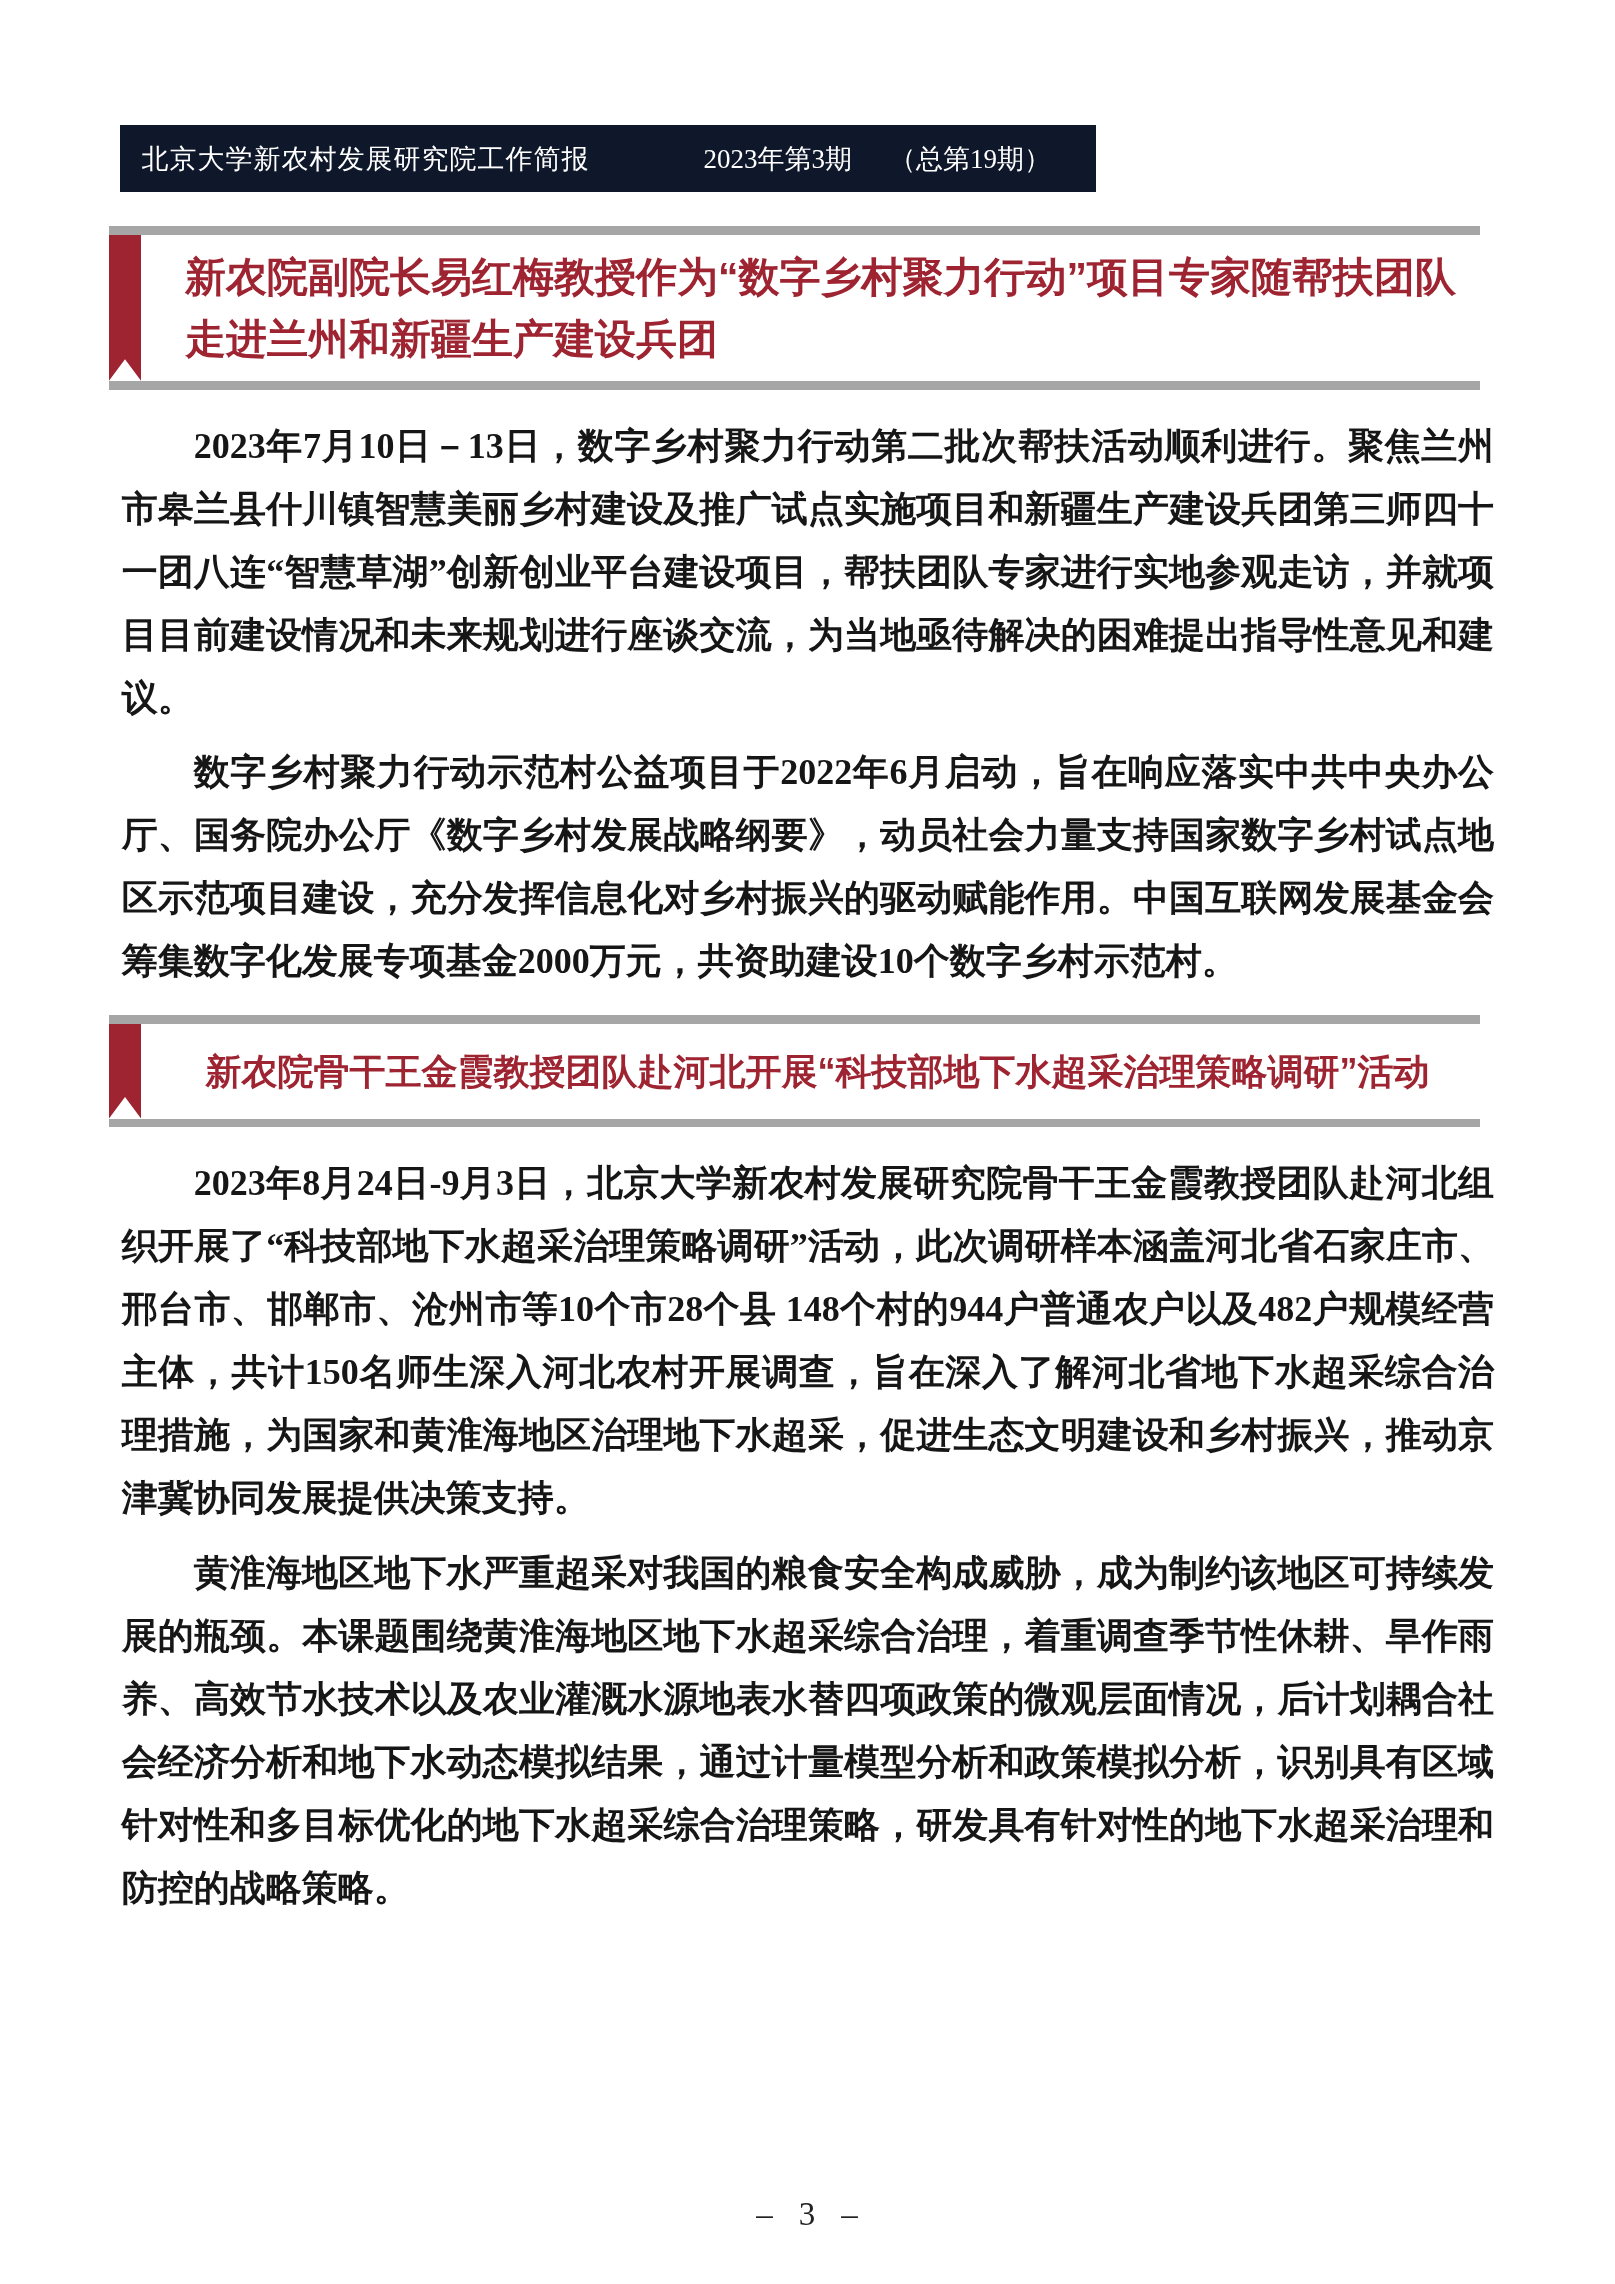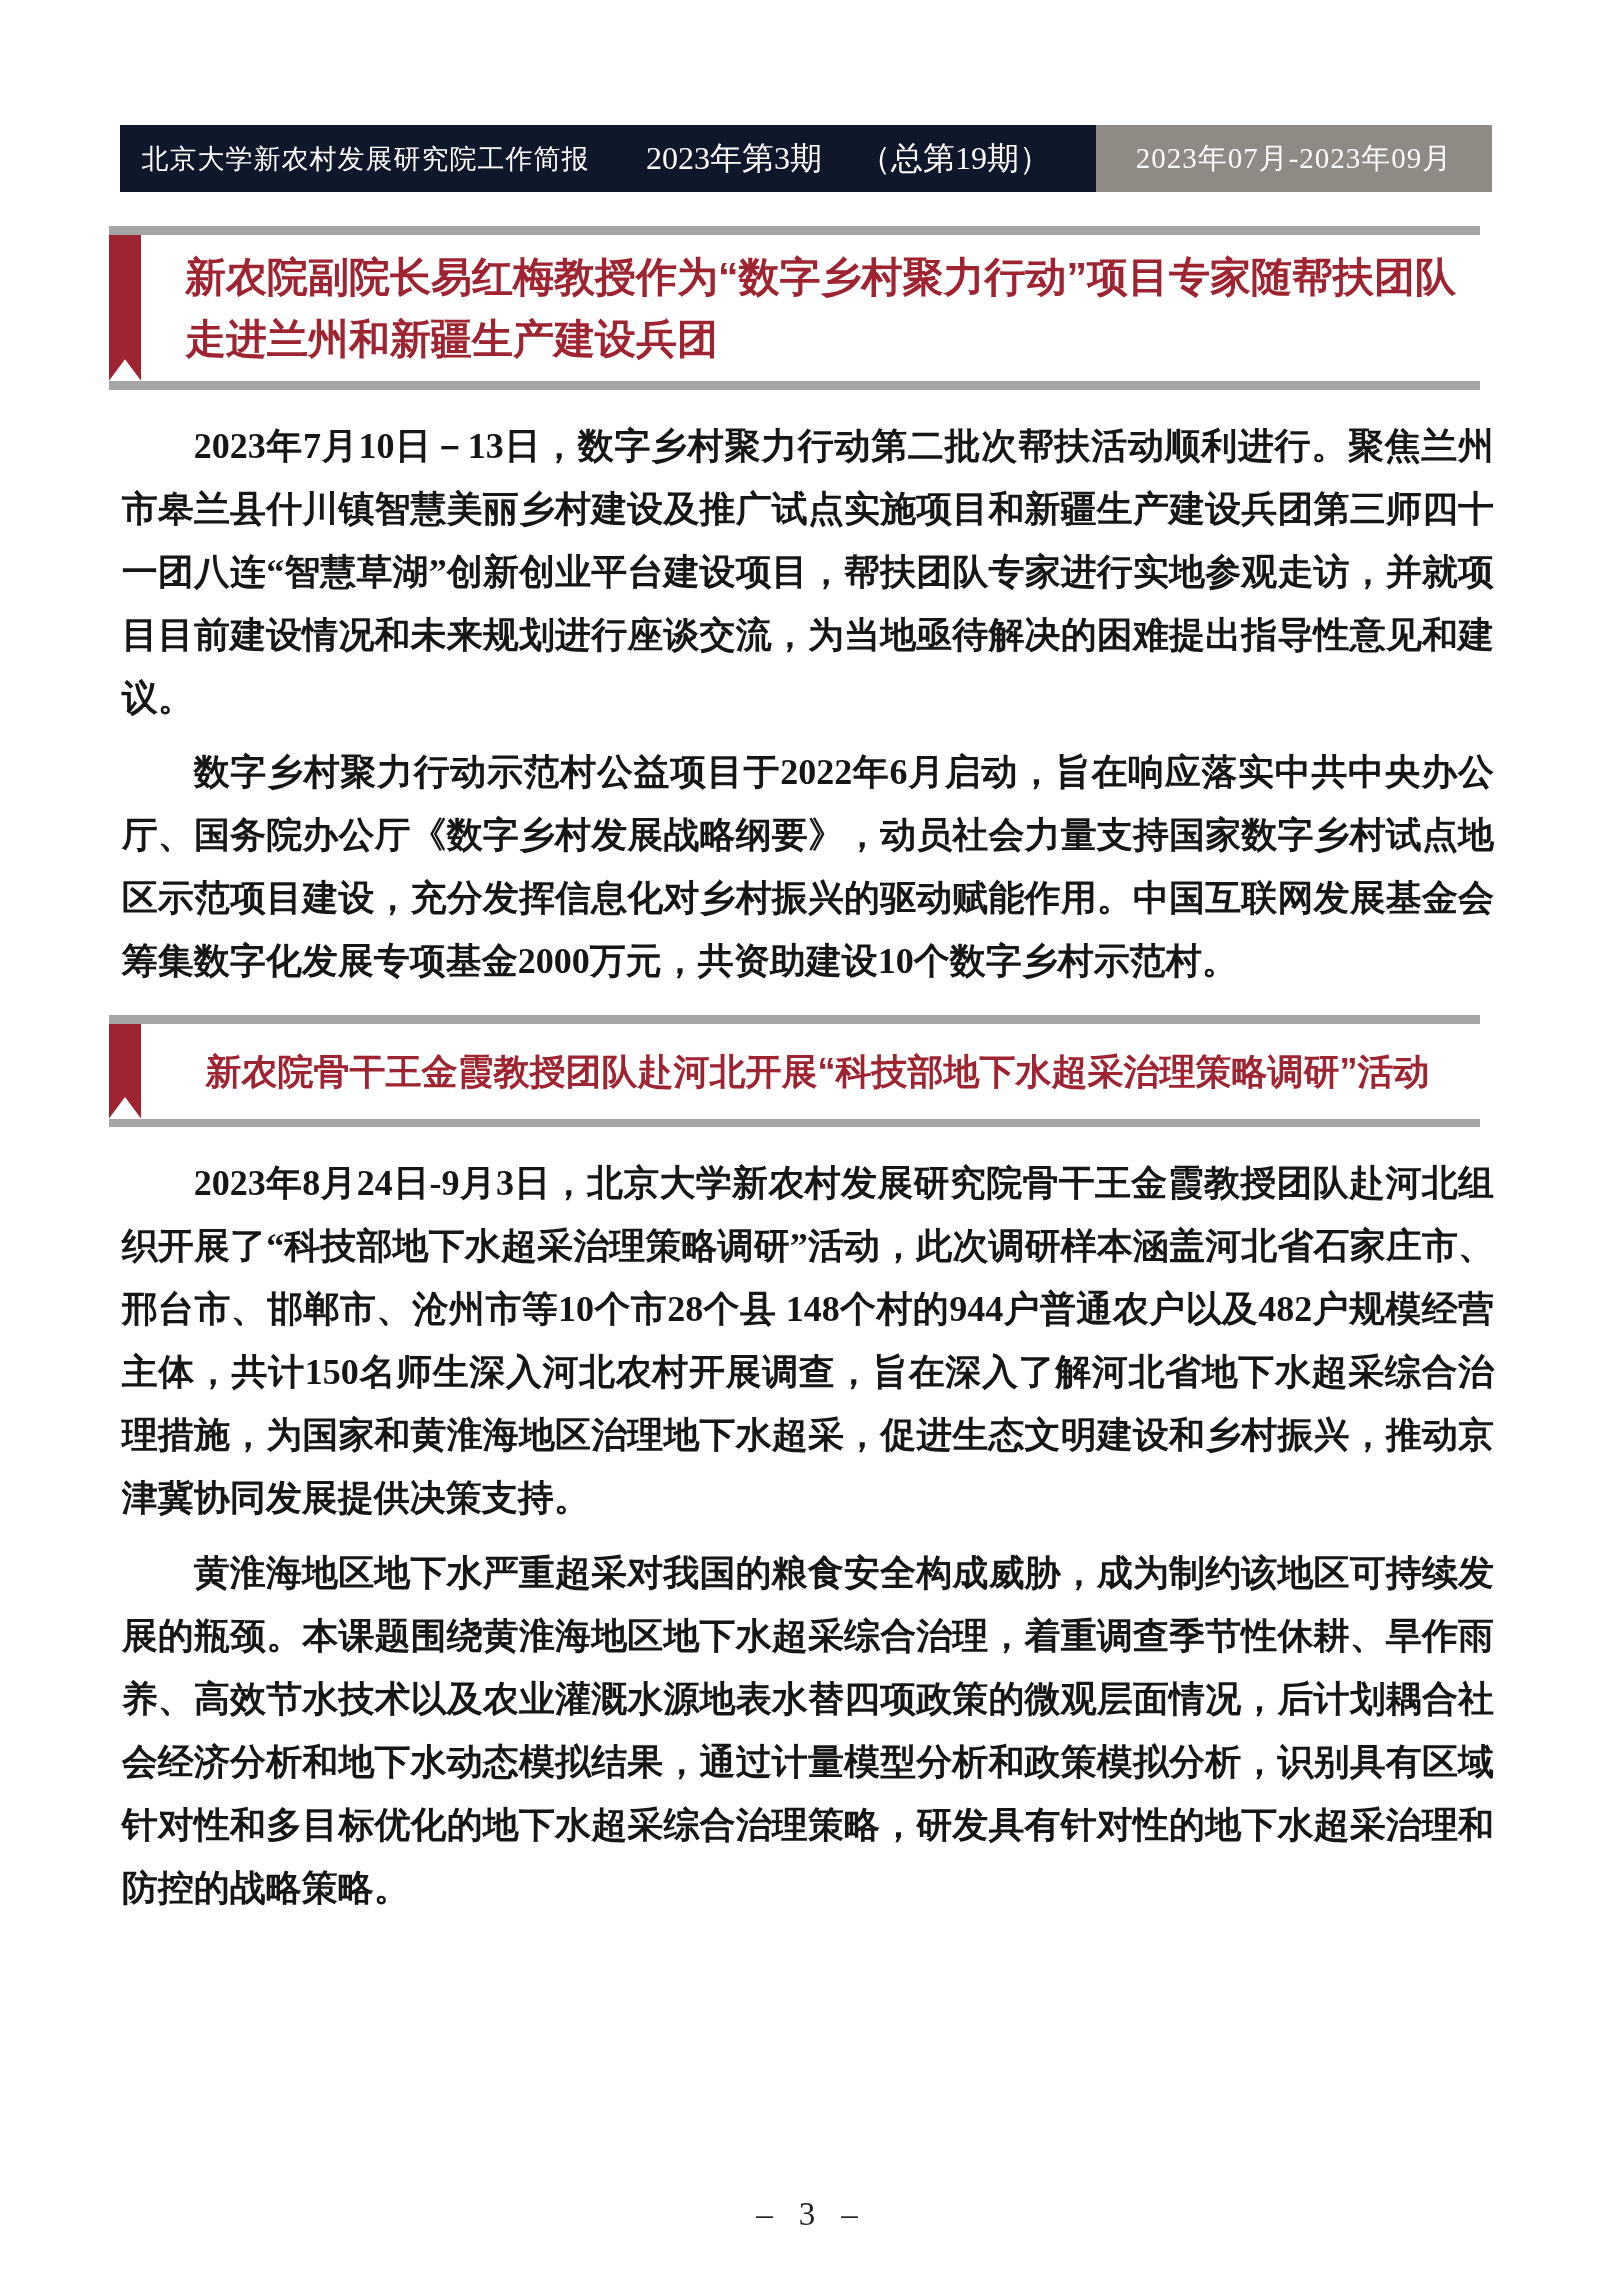--- a/index.html
+++ b/index.html
@@ -32,21 +32,21 @@
     background: #0f172a;
     color: #ffffff;
     display: flex;
     align-items: center;
     justify-content: space-between;
     padding: 0 45px 0 21.5px;
     box-sizing: border-box;
     font-family: "Liberation Serif", "DejaVu Serif", serif;
   }
   .header-red .bulletin-title { font-size: 27px; letter-spacing: 1px; }
-  .issue-group { display: flex; gap: 37px; font-size: 32px; }
+  .issue-group { display: flex; gap: 37px; font-size: 27px; }
   .header-gray {
     flex: 1;
     height: 100%;
     background: #8f8a83;
     color: #ffffff;
     display: flex;
     align-items: center;
     justify-content: center;
     font-size: 29px;
     letter-spacing: 1px;
@@ -130,23 +130,20 @@
 <div class="page">
 
   <div class="header-bar">
     <div class="header-red">
       <span class="bulletin-title">北京大学新农村发展研究院工作简报</span>
       <span class="issue-group">
         <span>2023年第3期</span>
         <span>（总第19期）</span>
       </span>
     </div>
-    <div class="header-gray">
-      <span>2023年07月-2023年09月</span>
-    </div>
   </div>
 
   <div class="article">
 
     <div class="section-block">
       <div class="rule"></div>
       <div class="title-row tall">
         <div class="ribbon"></div>
         <h2 class="section-title">新农院副院长易红梅教授作为“数字乡村聚力行动”项目专家随帮扶团队走进兰州和新疆生产建设兵团</h2>
       </div>

